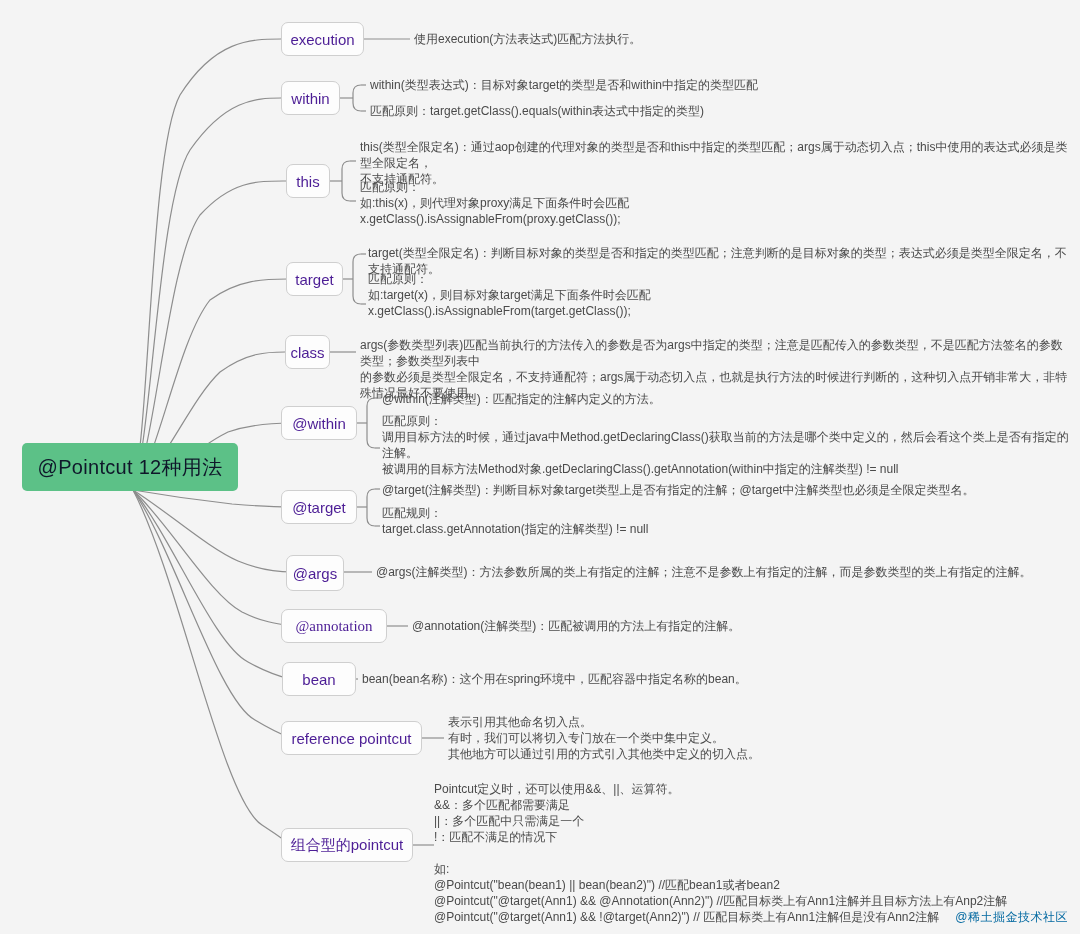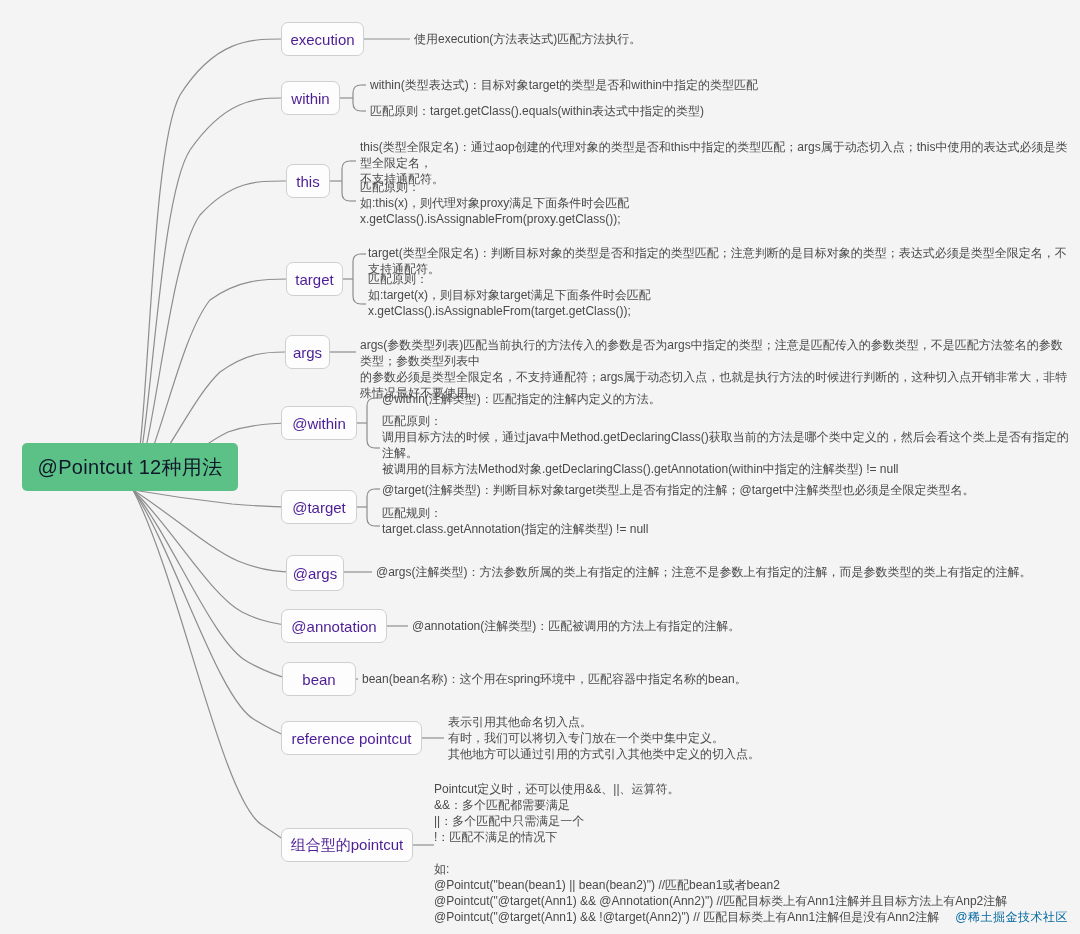--- a/index.html
+++ b/index.html
@@ -161,21 +161,21 @@
 
   <div class="node" style="left:286px; top:262px; width:57px; height:34px;">
     <span>target</span>
   </div>
   <div class="detail" style="left:368px; top:245px; width:700px;">target(类型全限定名)：判断目标对象的类型是否和指定的类型匹配；注意判断的是目标对象的类型；表达式必须是类型全限定名，不支持通配符。</div>
   <div class="detail" style="left:368px; top:271px; width:700px;">匹配原则：
 如:target(x)，则目标对象target满足下面条件时会匹配
 x.getClass().isAssignableFrom(target.getClass());</div>
 
   <div class="node" style="left:285px; top:335px; width:45px; height:34px;">
-    <span>args</span>
+    <span>class</span>
   </div>
   <div class="detail" style="left:360px; top:337px; width:712px;">args(参数类型列表)匹配当前执行的方法传入的参数是否为args中指定的类型；注意是匹配传入的参数类型，不是匹配方法签名的参数类型；参数类型列表中
 的参数必须是类型全限定名，不支持通配符；args属于动态切入点，也就是执行方法的时候进行判断的，这种切入点开销非常大，非特殊情况最好不要使用。</div>
 
   <div class="node" style="left:281px; top:406px; width:76px; height:34px;">
     <span>@within</span>
   </div>
   <div class="detail" style="left:382px; top:391px; width:690px;">@within(注解类型)：匹配指定的注解内定义的方法。</div>
   <div class="detail" style="left:382px; top:413px; width:690px;">匹配原则：
 调用目标方法的时候，通过java中Method.getDeclaringClass()获取当前的方法是哪个类中定义的，然后会看这个类上是否有指定的注解。
@@ -186,21 +186,21 @@
   </div>
   <div class="detail" style="left:382px; top:482px; width:690px;">@target(注解类型)：判断目标对象target类型上是否有指定的注解；@target中注解类型也必须是全限定类型名。</div>
   <div class="detail" style="left:382px; top:505px; width:690px;">匹配规则：
 target.class.getAnnotation(指定的注解类型) != null</div>
 
   <div class="node" style="left:286px; top:555px; width:58px; height:36px;">
     <span>@args</span>
   </div>
   <div class="detail" style="left:376px; top:564px; width:700px;">@args(注解类型)：方法参数所属的类上有指定的注解；注意不是参数上有指定的注解，而是参数类型的类上有指定的注解。</div>
 
-  <div class="node" style="left:281px; top:609px; width:106px; height:34px;">
+  <div class="node" style="left:281px; top:609px; width:106px; height:34px;font-family:Liberation Serif, serif;">
     <span>@annotation</span>
   </div>
   <div class="detail" style="left:412px; top:618px; width:600px;">@annotation(注解类型)：匹配被调用的方法上有指定的注解。</div>
 
   <div class="node" style="left:282px; top:662px; width:74px; height:34px;">
     <span>bean</span>
   </div>
   <div class="detail" style="left:362px; top:671px; width:600px;">bean(bean名称)：这个用在spring环境中，匹配容器中指定名称的bean。</div>
 
   <div class="node" style="left:281px; top:721px; width:141px; height:34px;">

